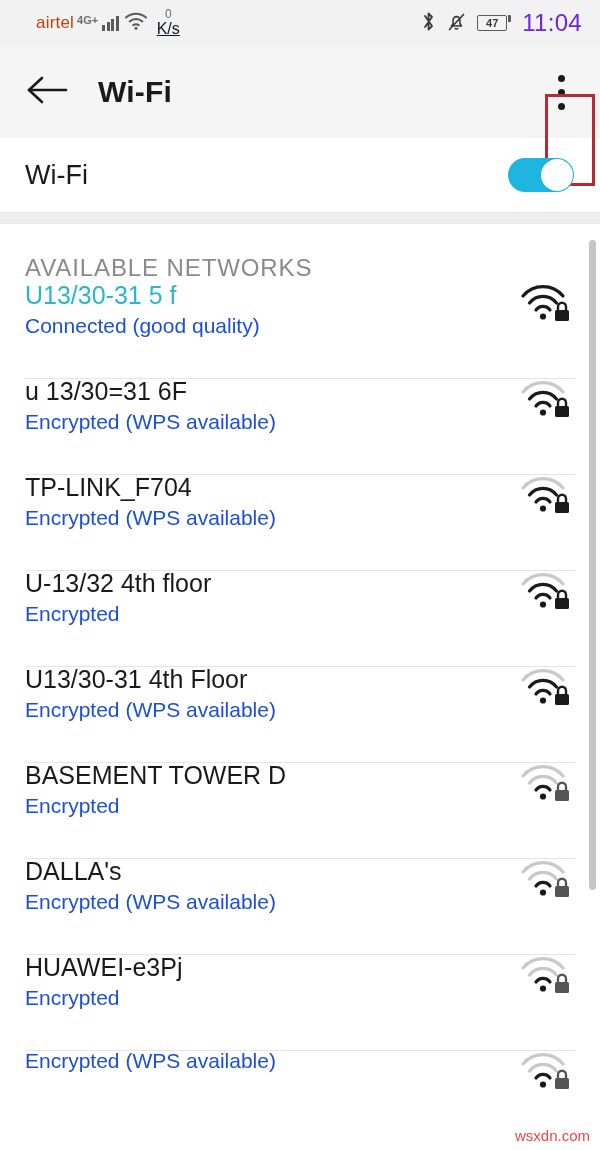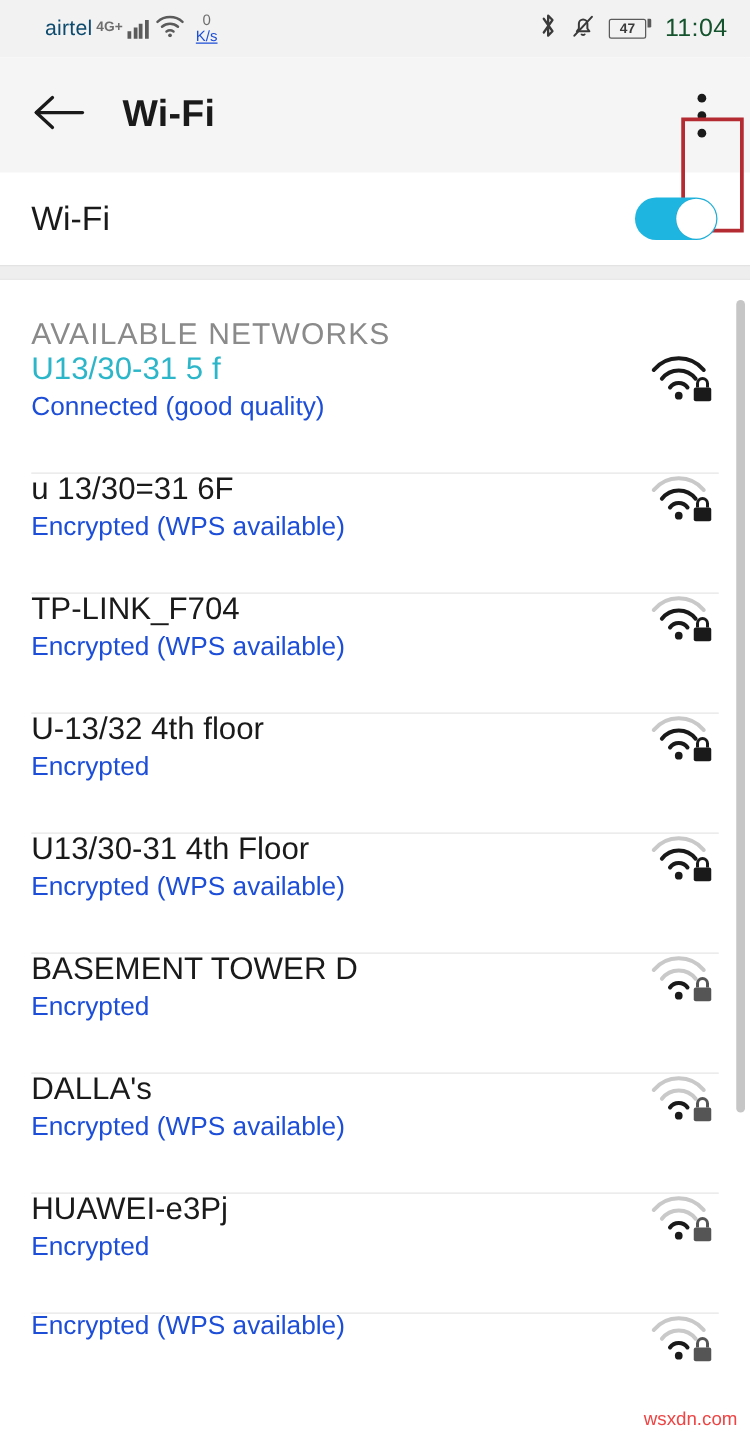--- a/index.html
+++ b/index.html
@@ -17,42 +17,42 @@
     height:46px;
     background:#f2f2f2;
     display:flex;
     align-items:center;
     justify-content:space-between;
     padding:0 18px 0 36px;
   }
   .sb-left, .sb-right { display:flex; align-items:center; }
   .sb-left { gap:5px; }
   .sb-right { gap:11px; }
-  .carrier { font-size:17px; color:#0c4a6e; letter-spacing:.2px; }
+  .carrier { font-size:17px; color:#c2410c; letter-spacing:.2px; }
   .net-gen { font-size:11px; color:#6e6e6e; font-weight:bold; align-self:flex-start; margin-top:6px; margin-left:-2px;}
   .bars { display:flex; align-items:flex-end; gap:1.5px; height:16px; margin-left:-1px;}
   .bars i { width:3px; background:#5b5b5b; display:block; }
   .bars i:nth-child(1){ height:6px; }
   .bars i:nth-child(2){ height:9px; }
   .bars i:nth-child(3){ height:12px; }
   .bars i:nth-child(4){ height:15px; }
   .datarate { display:flex; flex-direction:column; align-items:center; line-height:1.05; margin-left:4px;}
   .datarate .num { font-size:12px; color:#6e6e6e; }
-  .datarate .unit { font-size:12px; color:#1d4ed8;text-decoration:underline; }
+  .datarate .unit { font-size:16px; color:#0f172a;text-decoration:underline; }
   .battery {
     display:flex; align-items:flex-start;
   }
   .battery .body {
     width:30px; height:16px;
     border:1.7px solid #5b5b5b; border-radius:2px;
     display:flex; align-items:center; justify-content:center;
     font-size:11px; color:#3a3a3a; font-weight:600;
   }
   .battery .tip { width:3px; height:7px; background:#5b5b5b; border-radius:0 1px 1px 0; margin-left:1px;}
-  .clock { font-size:20px; color:#14532d; letter-spacing:.3px;}
+  .clock { font-size:24px; color:#6d28d9; letter-spacing:.3px;}
 
   
   .appbar {
     height:92px;
     background:#f5f5f5;
     display:flex;
     align-items:center;
     padding:0 0 0 24px;
     position:relative;
   }

